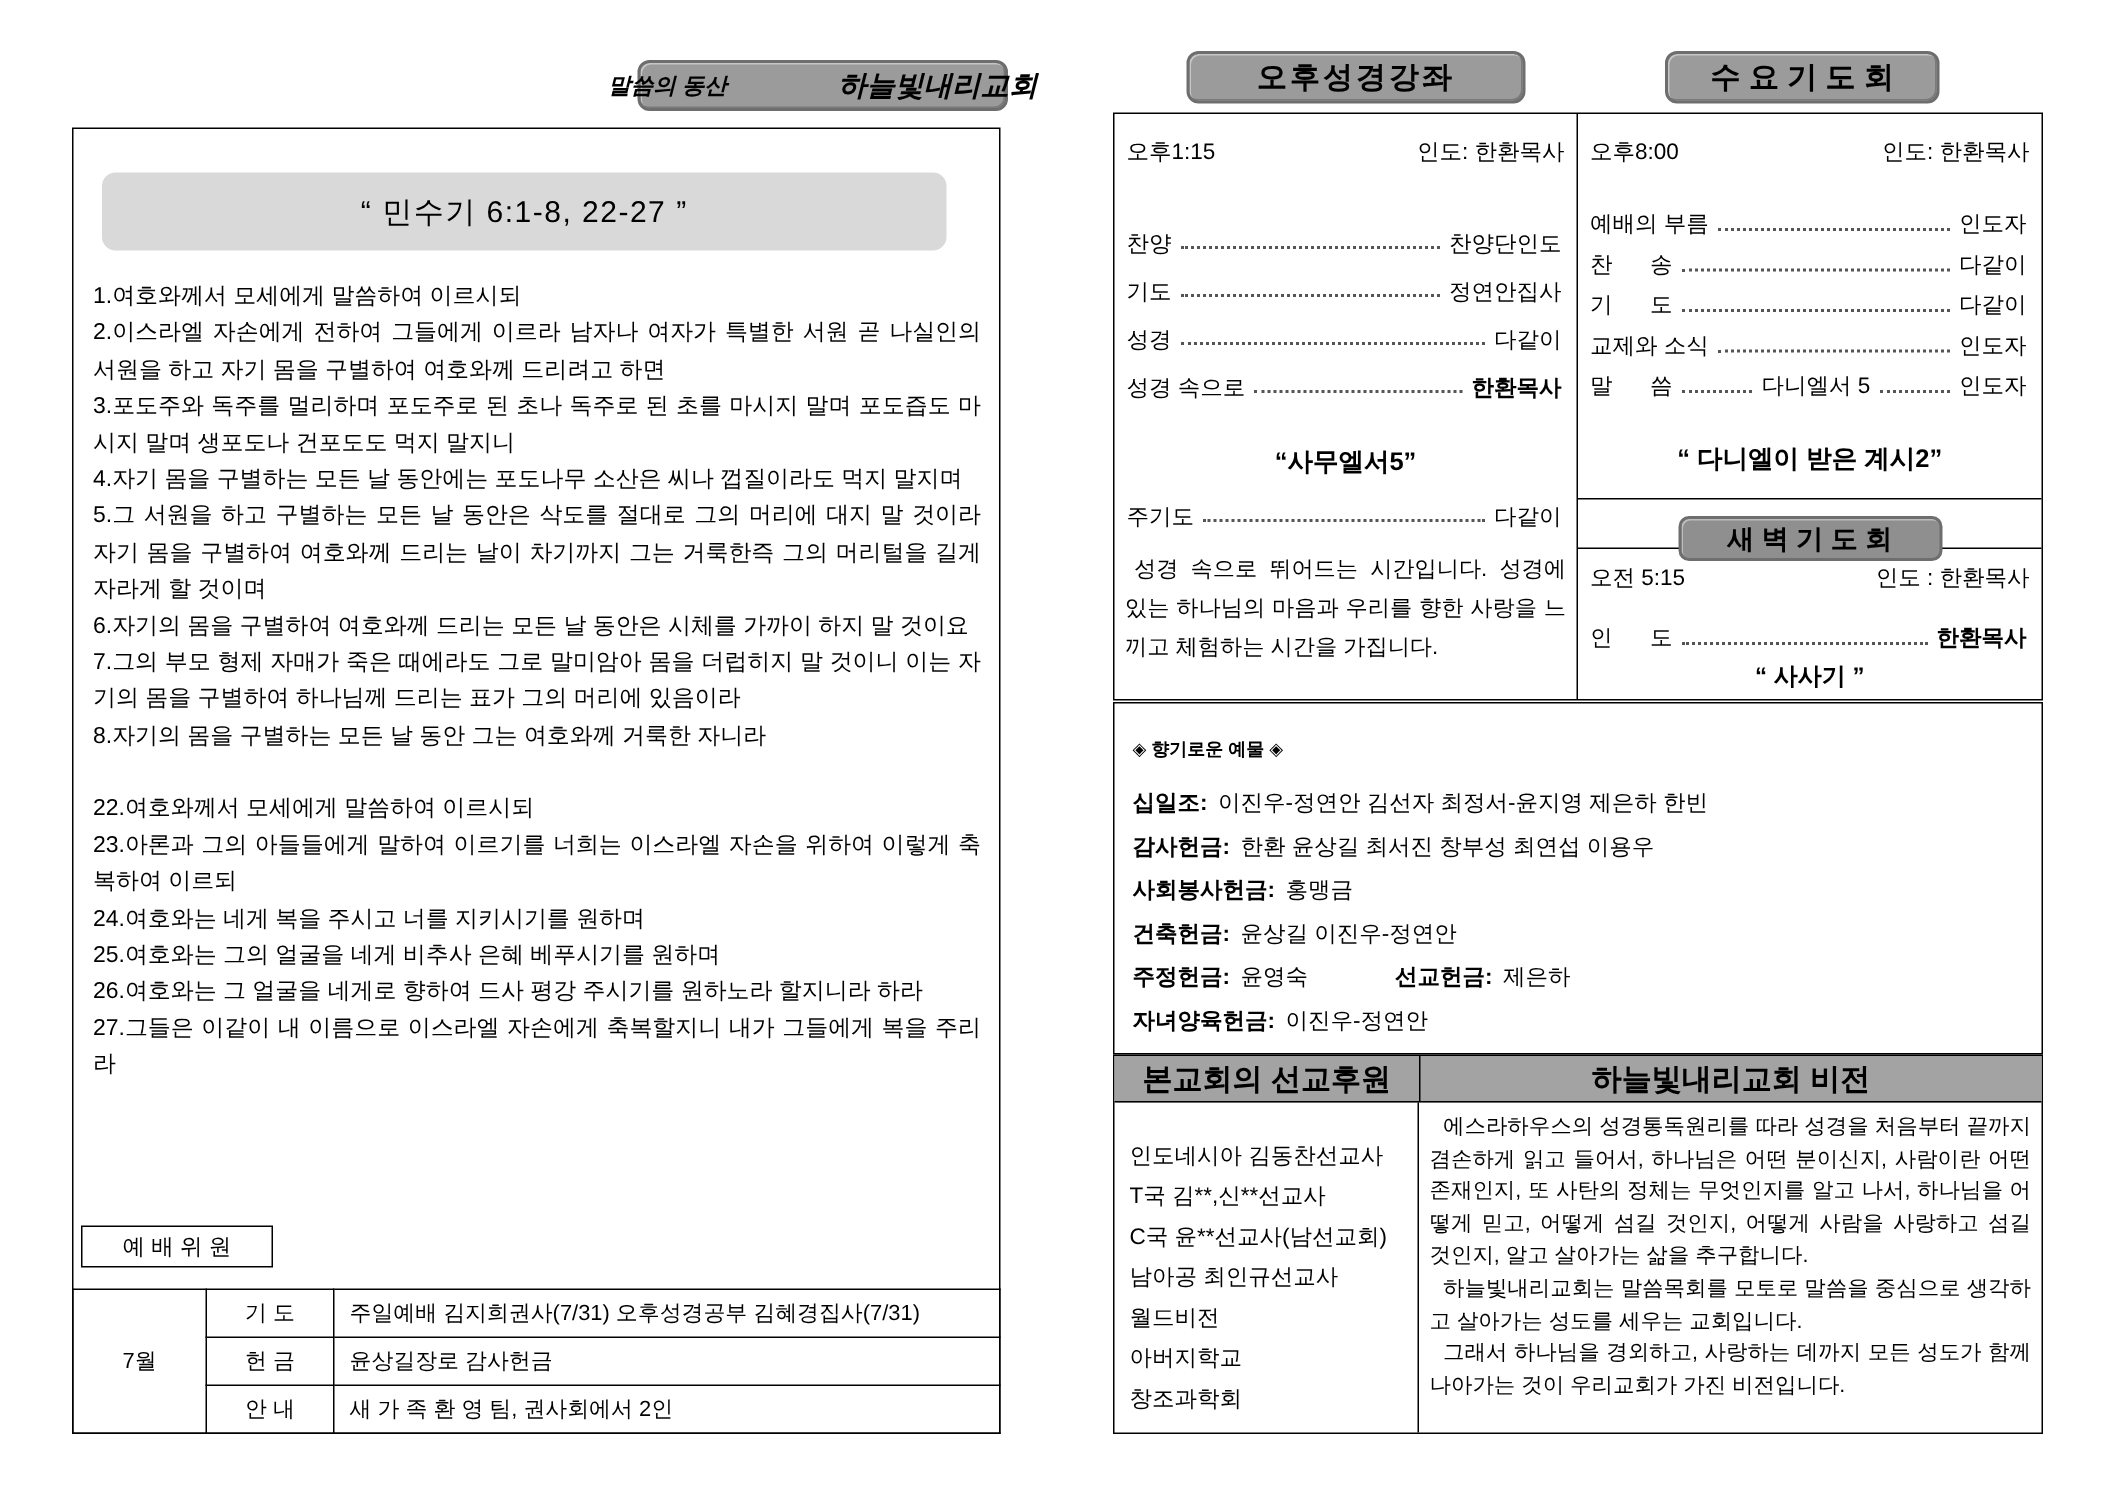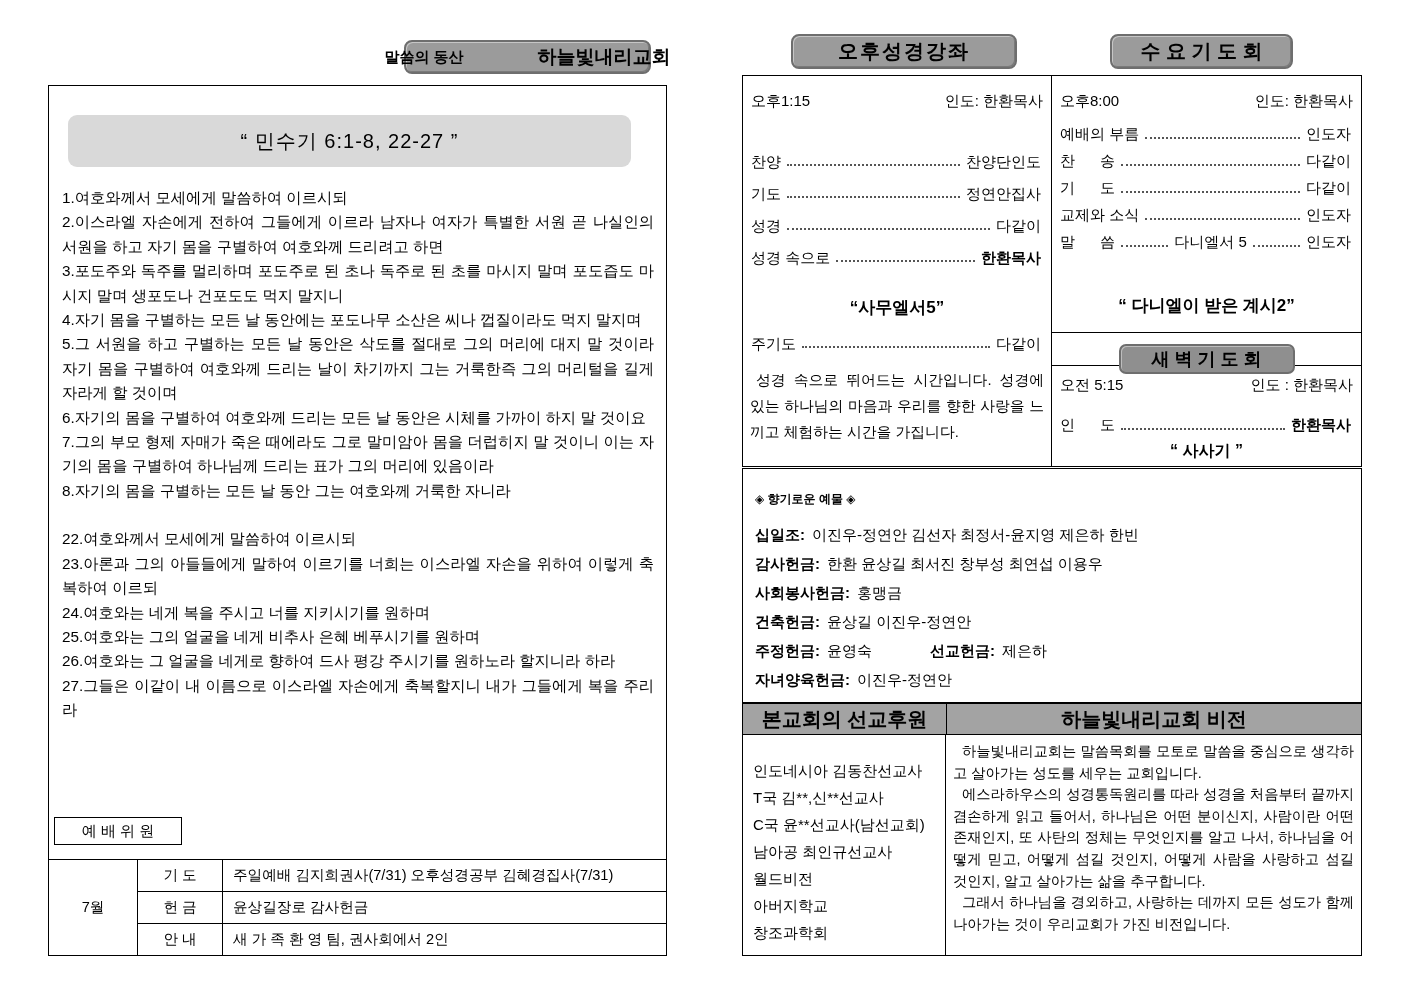--- a/index.html
+++ b/index.html
@@ -6,21 +6,21 @@
   body{
     width:1403px;height:992px;position:relative;background:#ffffff;color:#000;
     font-family:"Liberation Sans","DejaVu Sans",sans-serif;overflow:hidden;
   }
   
   .badge{
     position:absolute;background:#9b9b9b;border:2px solid #6e6e6e;border-radius:8px;
     display:flex;align-items:center;justify-content:center;font-weight:bold;color:#000;
     box-shadow:inset 1px 1px 0 #c6c6c6, inset -1px -1px 0 #7a7a7a;white-space:pre;
   }
-  #left-badge{left:404px;top:40px;width:243px;height:30px;gap:26px;}
+  #left-badge{left:425px;top:40px;width:243px;height:30px;gap:26px;font-style:italic;}
   #left-badge .b-small{font-size:15px;}
   #left-badge .b-big{font-size:19px;margin-left:48px;}
   #afternoon-badge{left:791px;top:34px;width:222px;height:31px;font-size:20px;letter-spacing:2px;}
   #wednesday-badge{left:1110px;top:34px;width:179px;height:31px;font-size:20px;}
   #dawn-badge{position:relative;background:#8f8f8f;border:2px solid #6e6e6e;border-radius:7px;
     width:172px;height:26px;margin:11px auto 0;display:flex;align-items:center;justify-content:center;
     font-weight:bold;font-size:18px;white-space:pre;box-shadow:inset 1px 1px 0 #bdbdbd;}
   
   .left-page{position:absolute;left:48px;top:85px;width:617px;height:869px;border:1px solid #000;}
   .title-box{
@@ -157,21 +157,21 @@
       </div>
     </div>
     <div class="class-note" style="top:291px;">성경 속으로 뛰어드는 시간입니다. 성경에 있는 하나님의 마음과 우리를 향한 사랑을 느끼고 체험하는 시간을 가집니다.</div>
   </div>
 
   <div class="col-right">
     <div class="time-row" style="top:16px;">
       <span>오후8:00</span>
       <span>인도: 한환목사</span>
     </div>
-    <div class="ow-block" style="top:45px;">
+    <div class="ow-block" style="top:60px;">
       <div class="ow-row">
         <span class="ow-label">예배의 부름</span>
         <span class="dots"></span>
         <span class="ow-value">인도자</span>
       </div>
       <div class="ow-row">
         <span class="ow-label">찬      송</span>
         <span class="dots"></span>
         <span class="ow-value">다같이</span>
       </div>
@@ -254,18 +254,18 @@
     <div class="c-left">
       <div>인도네시아 김동찬선교사</div>
       <div>T국 김**,신**선교사</div>
       <div>C국 윤**선교사(남선교회)</div>
       <div>남아공 최인규선교사</div>
       <div>월드비전</div>
       <div>아버지학교</div>
       <div>창조과학회</div>
     </div>
     <div class="c-right">
+      <p>에스라하우스의 성경통독원리를 따라 성경을 처음부터 끝까지 겸손하게 읽고 들어서, 하나님은 어떤 분이신지, 사람이란 어떤 존재인지, 또 사탄의 정체는 무엇인지를 알고 나서, 하나님을 어떻게 믿고, 어떻게 섬길 것인지, 어떻게 사람을 사랑하고 섬길 것인지, 알고 살아가는 삶을 추구합니다.</p>
       <p>하늘빛내리교회는 말씀목회를 모토로 말씀을 중심으로 생각하고 살아가는 성도를 세우는 교회입니다.</p>
-      <p>에스라하우스의 성경통독원리를 따라 성경을 처음부터 끝까지 겸손하게 읽고 들어서, 하나님은 어떤 분이신지, 사람이란 어떤 존재인지, 또 사탄의 정체는 무엇인지를 알고 나서, 하나님을 어떻게 믿고, 어떻게 섬길 것인지, 어떻게 사람을 사랑하고 섬길 것인지, 알고 살아가는 삶을 추구합니다.</p>
       <p>그래서 하나님을 경외하고, 사랑하는 데까지 모든 성도가 함께 나아가는 것이 우리교회가 가진 비전입니다.</p>
     </div>
   </div>
 </div>
 
 </body></html>

